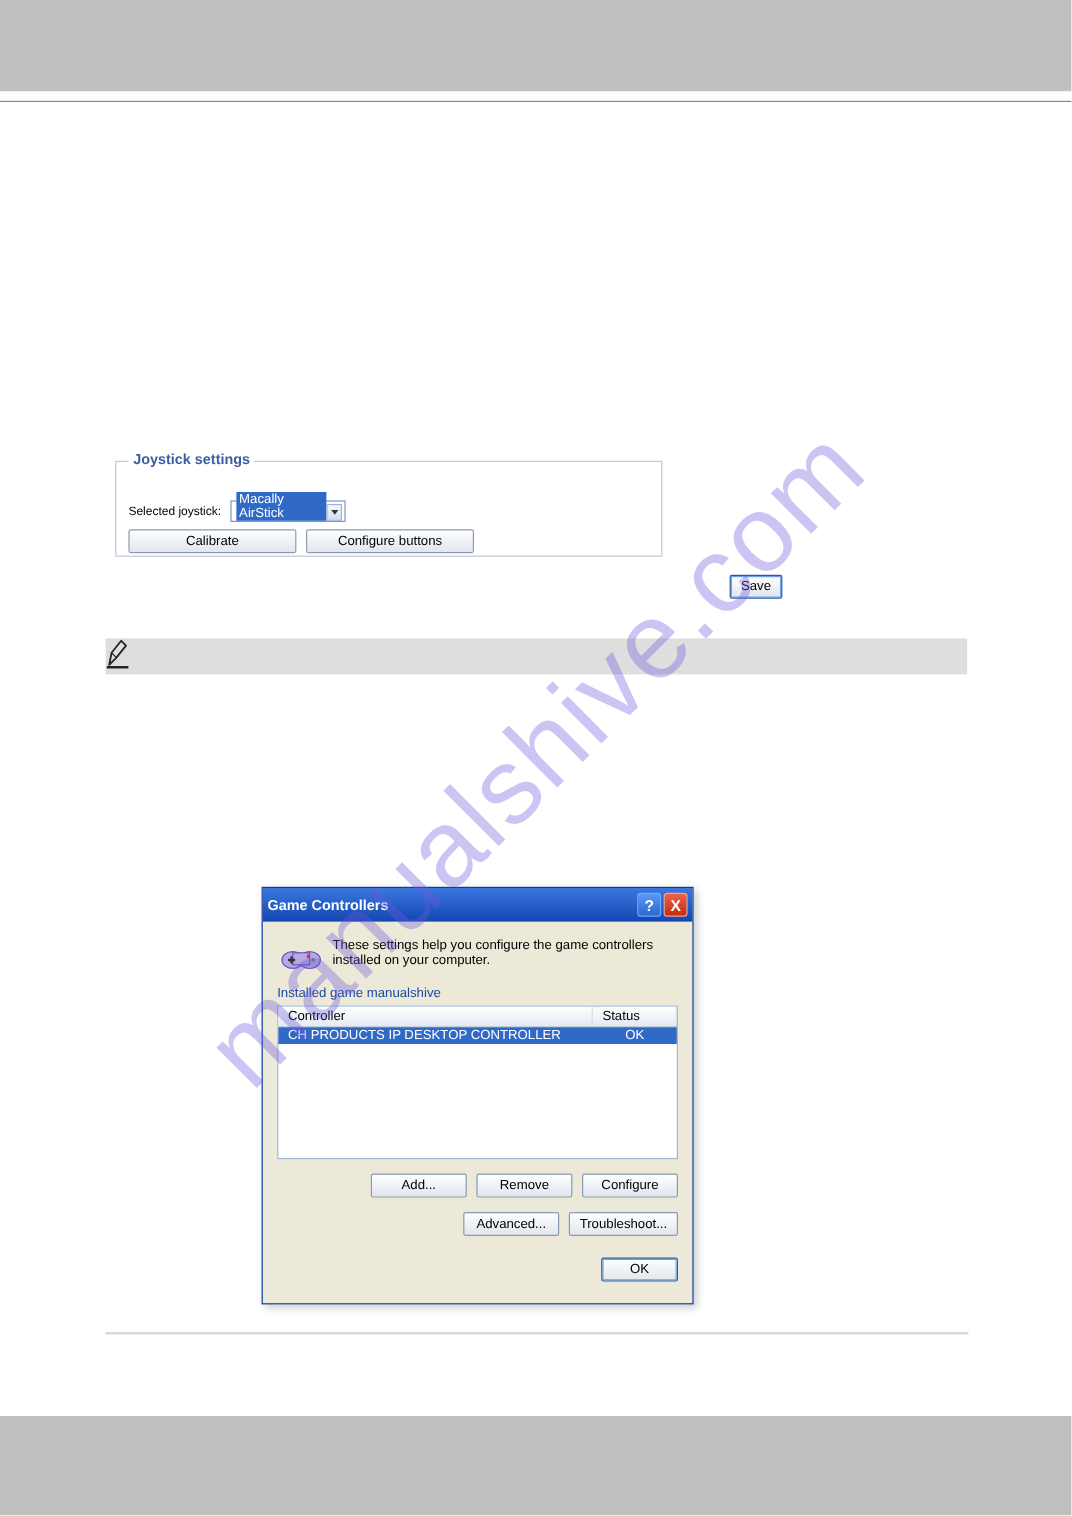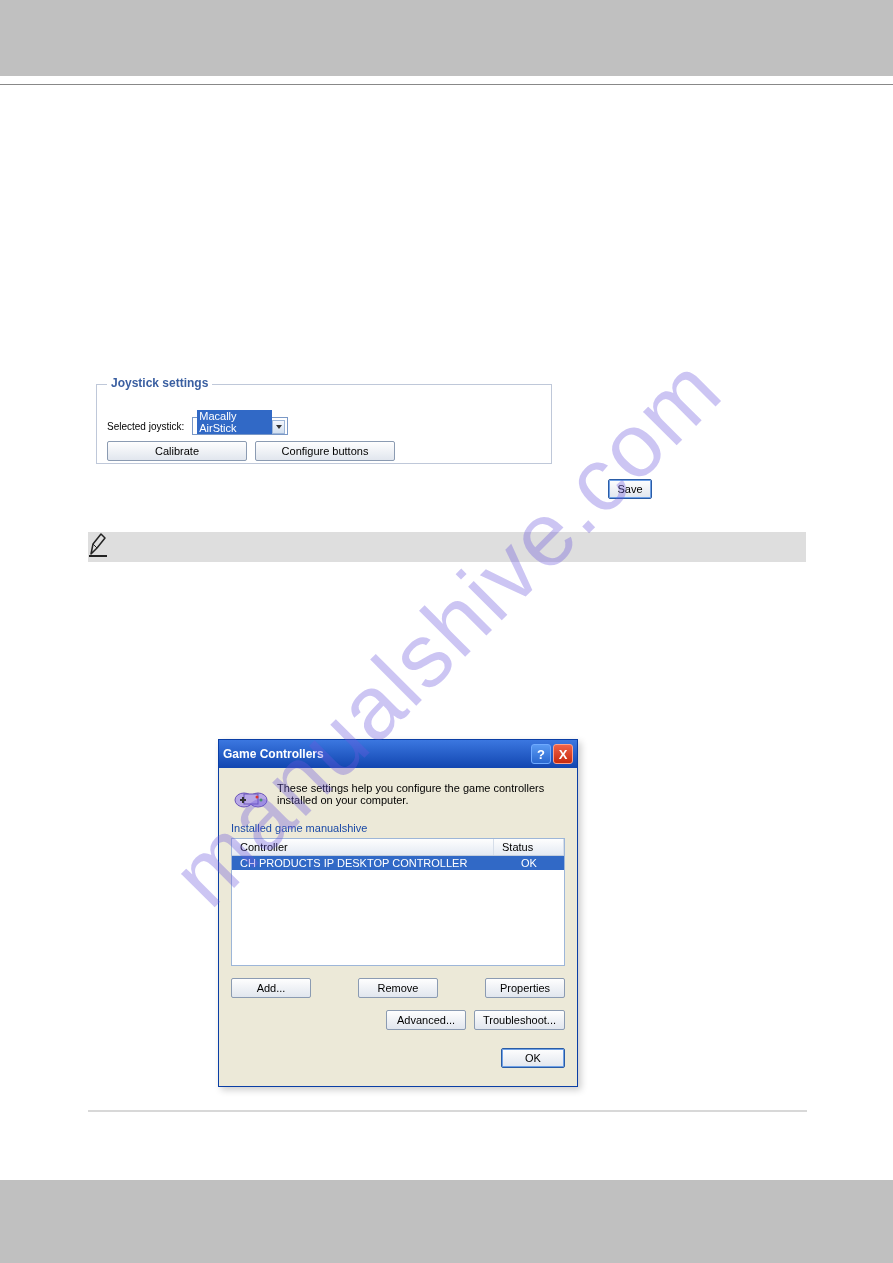--- a/index.html
+++ b/index.html
@@ -119,21 +119,21 @@
   .list-header .col { padding:2px 8px; border-right:1px solid #d6dee9; }
   .col-controller { flex:1 1 auto; }
   .col-status { width:70px; text-align:left; }
   .list-row {
     display:flex; font-size:11px; color:#fff;
     background:#3169c6;
   }
   .list-row .col { padding:1px 8px; }
   .list-row .col-status{ text-align:center;}
 
-  .btn-row { display:flex; gap:8px; justify-content:space-between; margin-top:12px;}
+  .btn-row { display:flex; gap:8px; justify-content:flex-end; margin-top:12px;}
   .btn-row2 { display:flex; gap:8px; justify-content:flex-end; margin-top:12px;}
   .btn-row3 { display:flex; justify-content:flex-end; margin-top:18px;}
 
 </style>
 </head>
 <body>
 
 <div class="band-top"></div>
 <div class="hr-top"></div>
 
@@ -201,21 +201,21 @@
       </div>
       <div class="list-row">
         <div class="col col-controller">CH PRODUCTS IP DESKTOP CONTROLLER</div>
         <div class="col col-status">OK</div>
       </div>
     </div>
 
     <div class="btn-row">
       <div class="winbtn small">Add...</div>
       <div class="winbtn small">Remove</div>
-      <div class="winbtn small">Properties</div>
+      <div class="winbtn small">Configure</div>
     </div>
 
     <div class="btn-row2">
       <div class="winbtn small">Advanced...</div>
       <div class="winbtn small">Troubleshoot...</div>
     </div>
 
     <div class="btn-row3">
       <div class="winbtn xsmall default" style="min-width:64px;">OK</div>
     </div>

